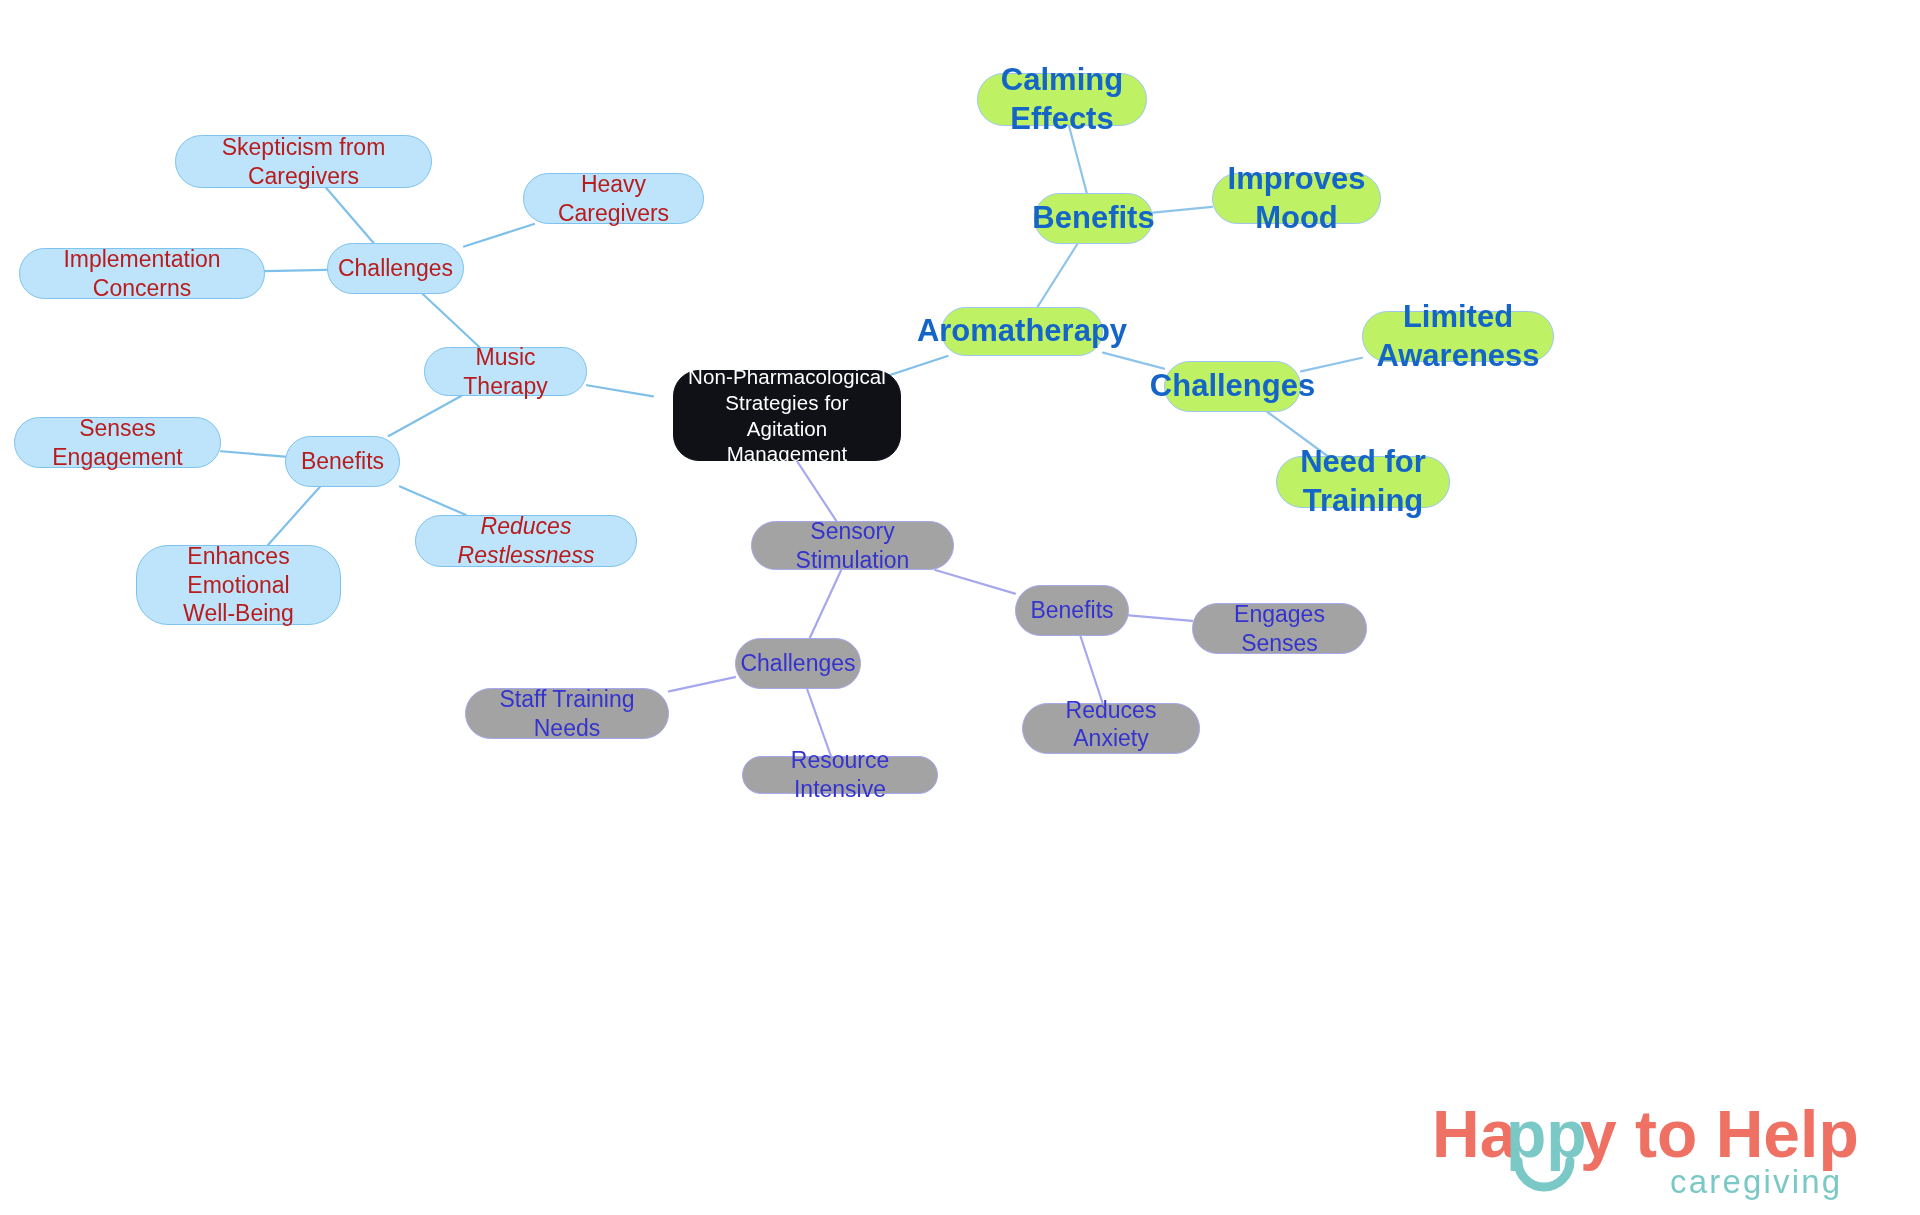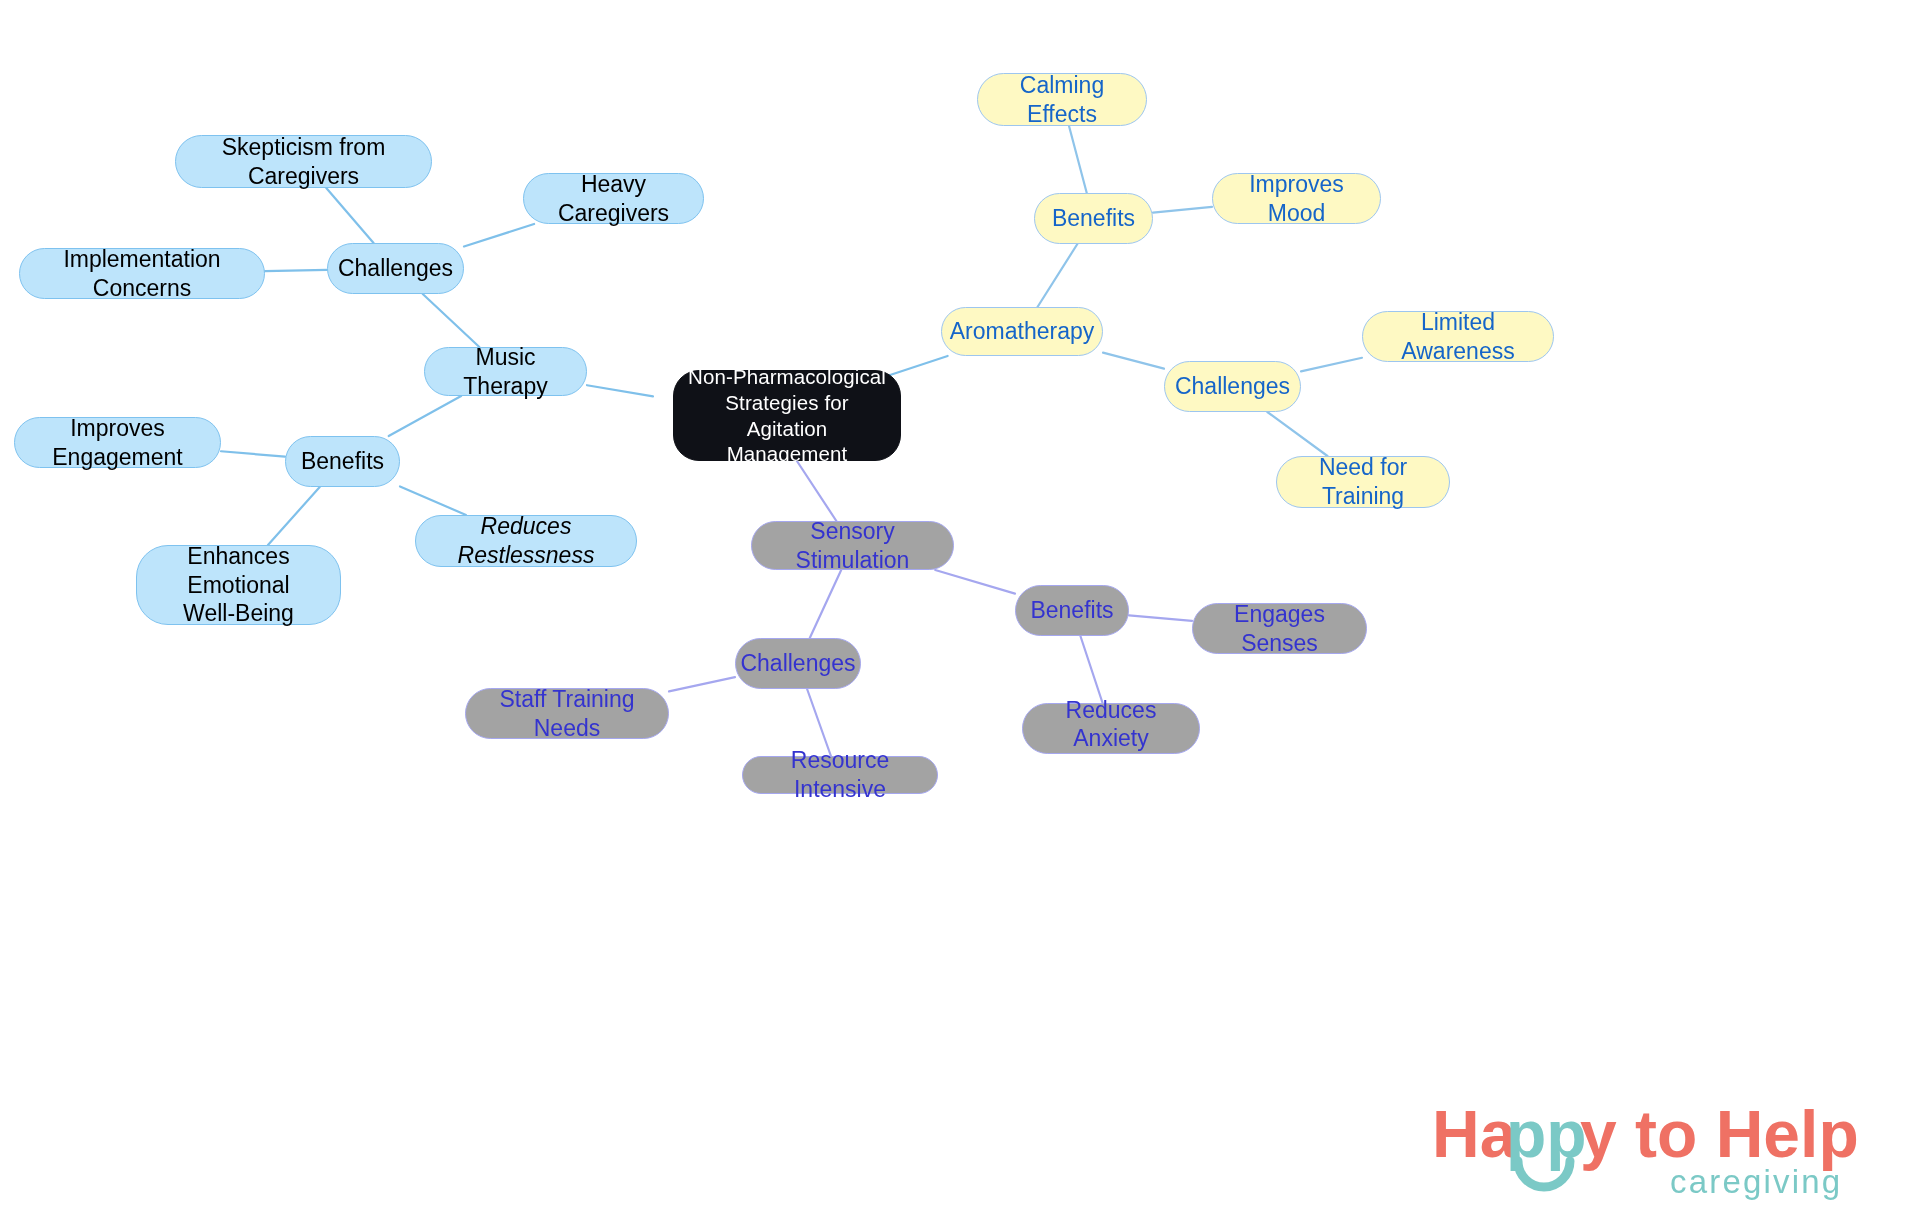--- a/index.html
+++ b/index.html
@@ -43,28 +43,29 @@
     background: #0f1117;
     border-color: #0f1117;
     color: #ffffff;
     font-size: 20.5px;
     border-radius: 26px;
     letter-spacing: 0.1px;
   }
   .node.blue {
     background: #bde4fb;
     border-color: #7ec2ef;
-    color: #000000;
+    color: #b91c1c;
     font-size: 23px;
   }
   .node.blue-soft {
-    background: #fef9c3;
+    background: #bef264;
     border-color: #9dc6ef;
     color: #1565c9;
-    font-size: 23px;
+    font-size: 31px;
+    font-weight: bold;
   }
   .node.purple {
     background: #a3a3a3;
     border-color: #a5a7ef;
     color: #3433cf;
     font-size: 23px;
   }
   #logo {
     position: absolute;
     left: 1432px;
@@ -105,21 +106,21 @@
   <div id="node-layer">
       <div class="node root" style="left: 653px; top: 370px; width: 228px; height: 91px; margin-left: 20px;"><span>Non-Pharmacological
 Strategies for Agitation
 Management</span></div>
       <div class="node blue" style="left: 424px; top: 347px; width: 163px; height: 49px;"><span>Music Therapy</span></div>
       <div class="node blue" style="left: 327px; top: 243px; width: 137px; height: 51px;"><span>Challenges</span></div>
       <div class="node blue" style="left: 175px; top: 135px; width: 257px; height: 53px;"><span>Skepticism from Caregivers</span></div>
       <div class="node blue" style="left: 19px; top: 248px; width: 246px; height: 51px;"><span>Implementation Concerns</span></div>
       <div class="node blue" style="left: 523px; top: 173px; width: 181px; height: 51px;"><span>Heavy Caregivers</span></div>
       <div class="node blue" style="left: 285px; top: 436px; width: 115px; height: 51px;"><span>Benefits</span></div>
-      <div class="node blue" style="left: 14px; top: 417px; width: 207px; height: 51px;"><span>Improves Engagement</span></div>
+      <div class="node blue" style="left: 14px; top: 417px; width: 207px; height: 51px;"><span>Senses Engagement</span></div>
       <div class="node blue" style="left: 136px; top: 545px; width: 205px; height: 80px;"><span>Enhances Emotional
 Well-Being</span></div>
       <div class="node blue" style="left: 415px; top: 515px; width: 222px; height: 52px; font-style: italic;"><span>Reduces Restlessness</span></div>
       <div class="node blue-soft" style="left: 941px; top: 307px; width: 162px; height: 49px;"><span>Aromatherapy</span></div>
       <div class="node blue-soft" style="left: 1034px; top: 193px; width: 119px; height: 51px;"><span>Benefits</span></div>
       <div class="node blue-soft" style="left: 977px; top: 73px; width: 170px; height: 53px;"><span>Calming Effects</span></div>
       <div class="node blue-soft" style="left: 1212px; top: 173px; width: 169px; height: 51px;"><span>Improves Mood</span></div>
       <div class="node blue-soft" style="left: 1164px; top: 361px; width: 137px; height: 51px;"><span>Challenges</span></div>
       <div class="node blue-soft" style="left: 1362px; top: 311px; width: 192px; height: 51px;"><span>Limited Awareness</span></div>
       <div class="node blue-soft" style="left: 1276px; top: 456px; width: 174px; height: 52px;"><span>Need for Training</span></div>

